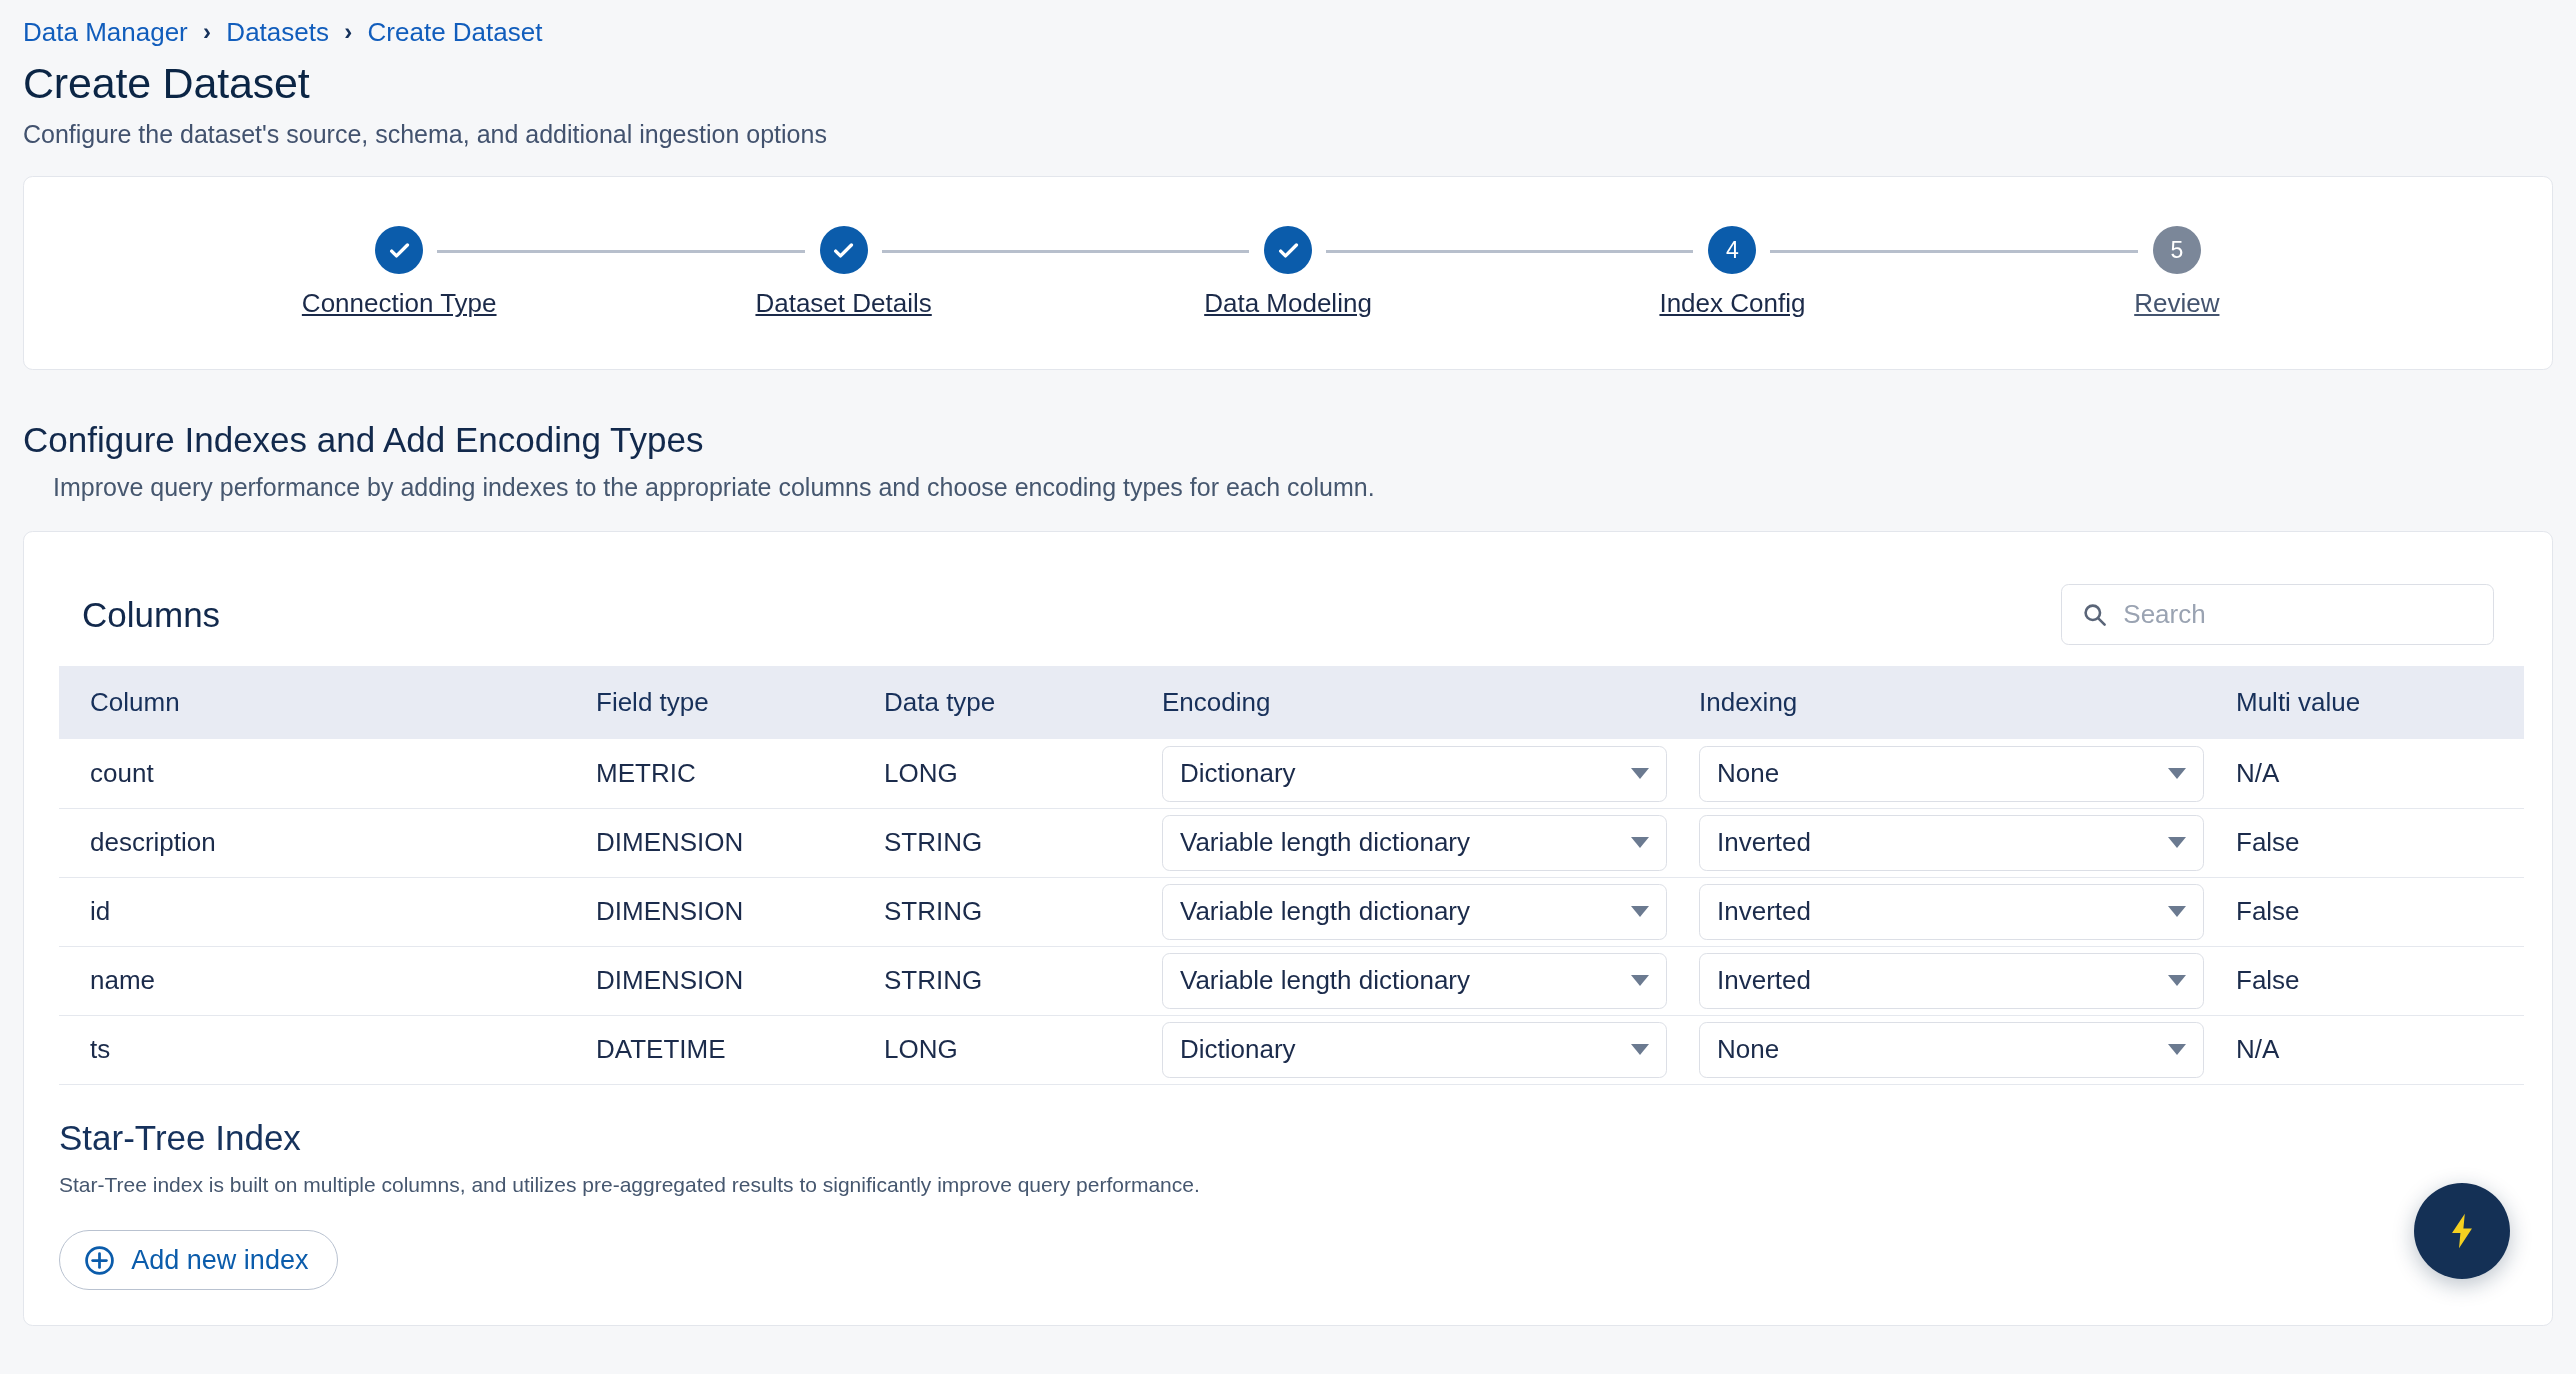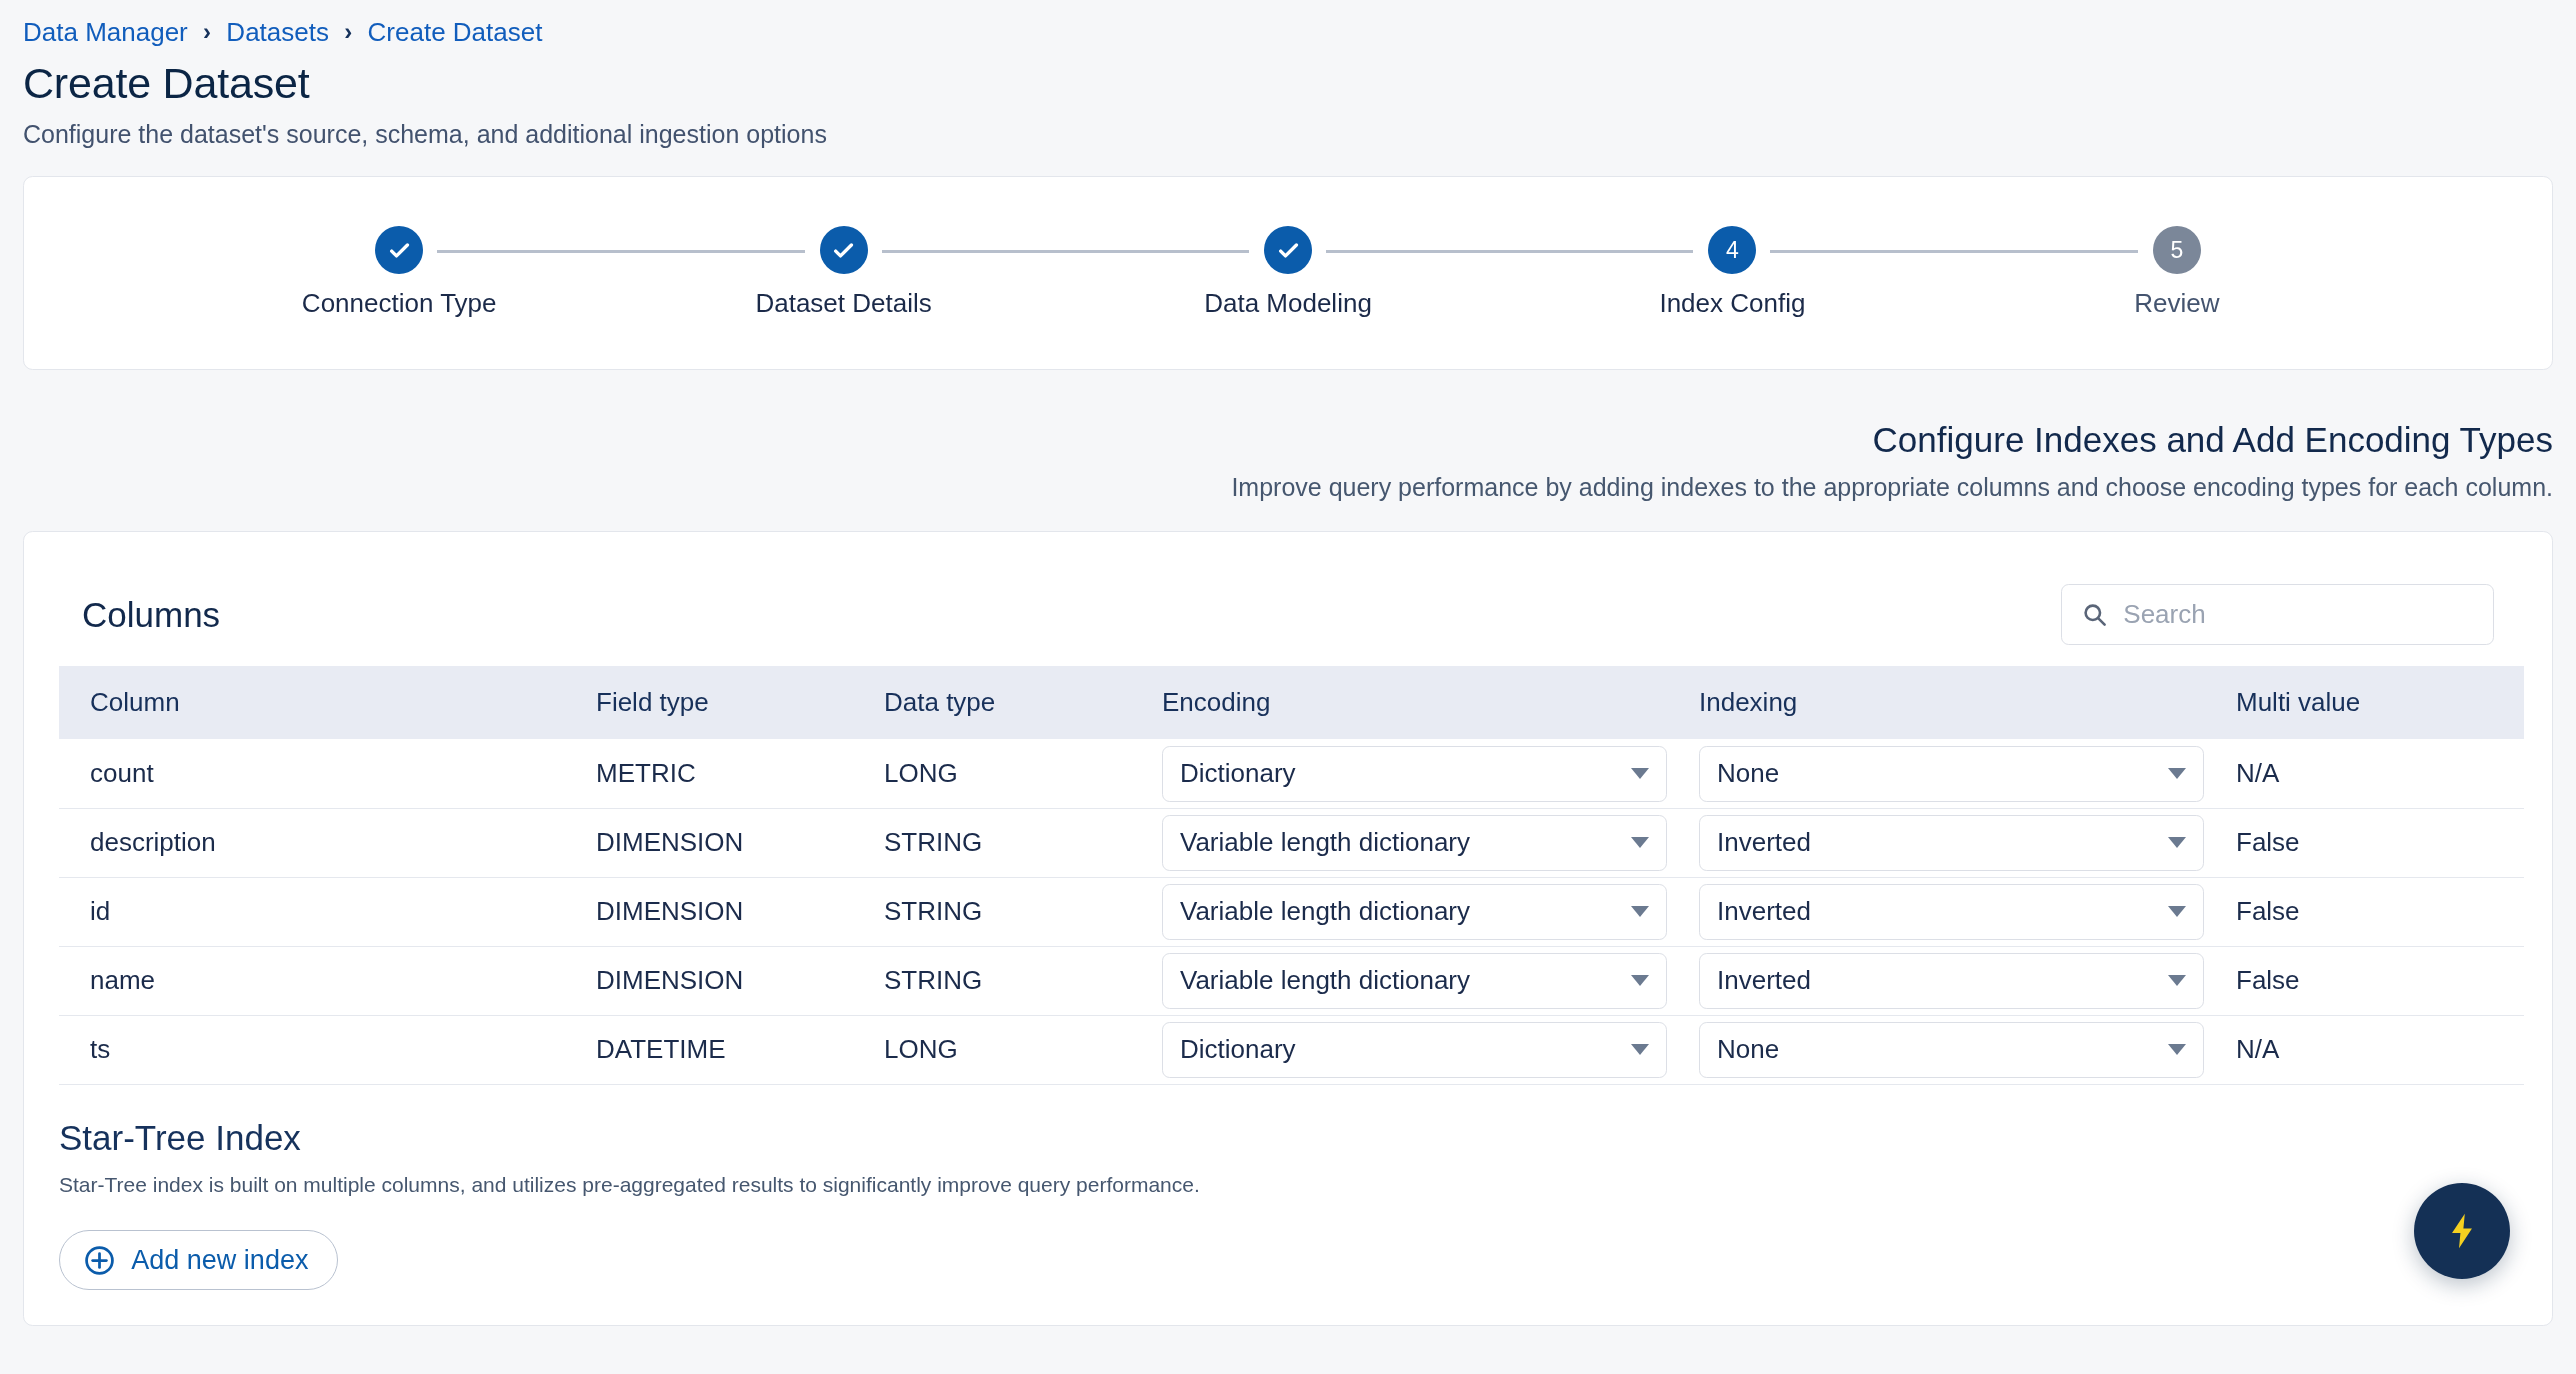--- a/index.html
+++ b/index.html
@@ -56,31 +56,31 @@
     width: 48px; height: 48px; border-radius: 50%;
     display: flex; align-items: center; justify-content: center;
     font-size: 23px; color: #fff; font-weight: 400;
     position: relative; z-index: 2;
   }
   .step.done .bullet  { background: #0b5cab; }
   .step.active .bullet{ background: #0b5cab; }
   .step.todo .bullet  { background: #7b8799; }
   .step .bullet svg { display: block; }
   .step .label {
-    margin-top: 14px; font-size: 26px; color: #1b2a49; white-space: nowrap;
+    margin-top: 14px; font-size: 26px; color: #1b2a49; white-space: nowrap; text-decoration: underline;
   }
   .step.todo .label { color: #44546f; }
   .connector {
     position: absolute; top: 24px; height: 2.9px; background: #b7bfcc;
     left: calc(50% + 38px); width: calc(100% - 77px); z-index: 1;
   }
   .step:last-child .connector { display: none; }
 
   
-  .section-head { margin-top: 50px; text-align: right; }
+  .section-head { margin-top: 50px; }
   .section-title { font-size: 35px; color: #12294c; font-weight: 400; }
   .section-sub { font-size: 25px; color: #46576f; margin-top: 13.4px; margin-left: 30px; }
 
   
   .main-card {
     margin-top: 29px;
     background: #fff;
     border: 1px solid #e3e6ec;
     border-radius: 9.6px;
     padding: 33px 35px 0 35px;

